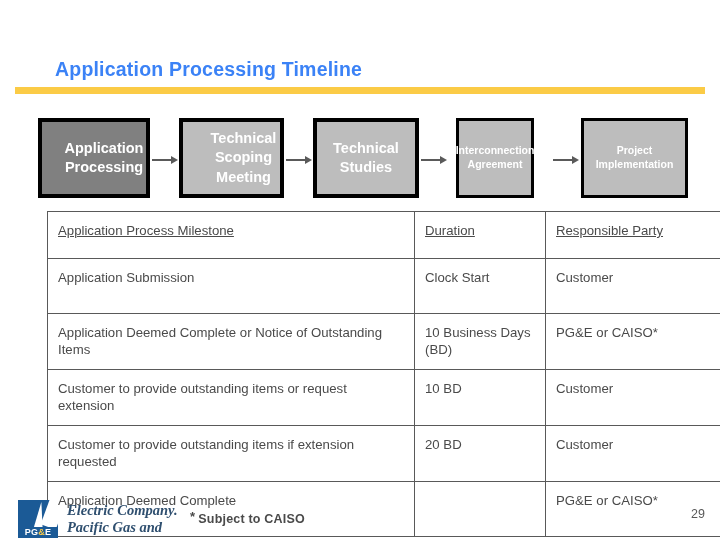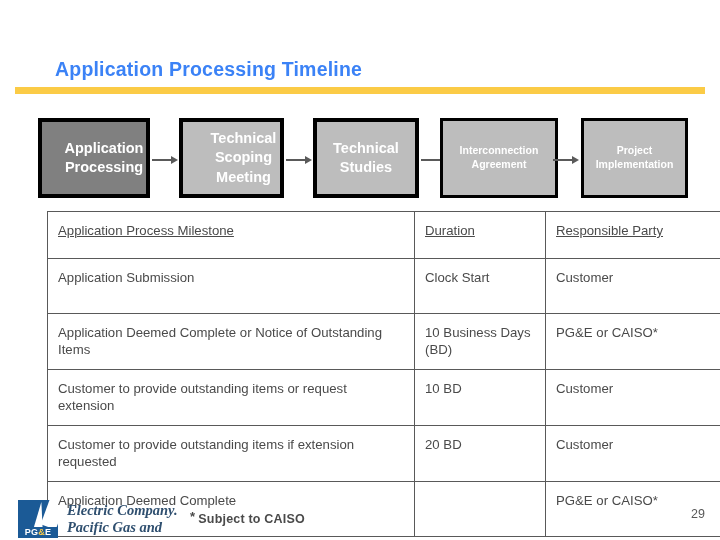--- a/index.html
+++ b/index.html
@@ -222,21 +222,21 @@
 
   <div class="flow-box light thick big" style="left:313px; width:106px;">
     <span>Technical Studies</span>
   </div>
 
   <div class="flow-arrow" style="left:421px; width:26px;">
     <div class="shaft" style="width:19px;"></div>
     <div class="head" style="left:19px;"></div>
   </div>
 
-  <div class="flow-box light thin small" style="left:440px; width:118px;">
+  <div class="flow-box light thin small" style="left:456px; width:78px;">
     <span>Interconnection Agreement</span>
   </div>
 
   <div class="flow-arrow" style="left:553px; width:26px;">
     <div class="shaft" style="width:19px;"></div>
     <div class="head" style="left:19px;"></div>
   </div>
 
   <div class="flow-box light thin small" style="left:581px; width:107px;">
     <span>Project Implementation</span>

